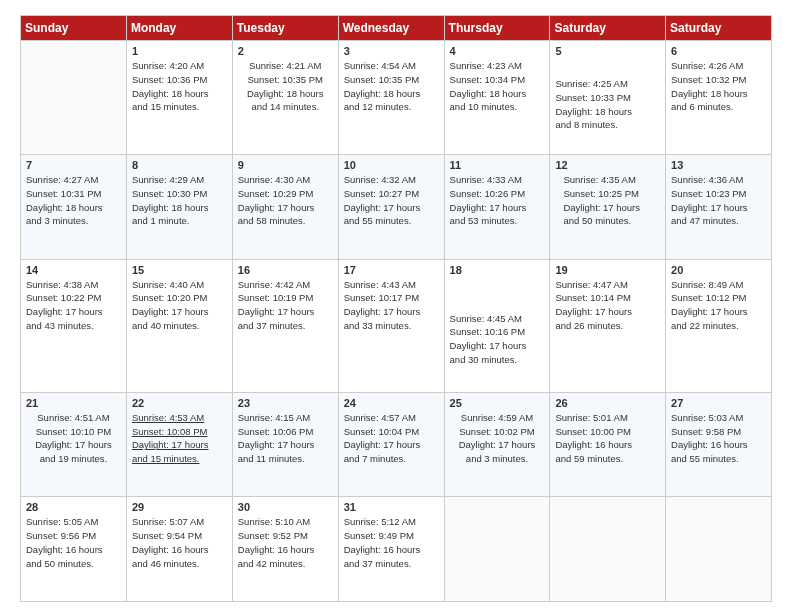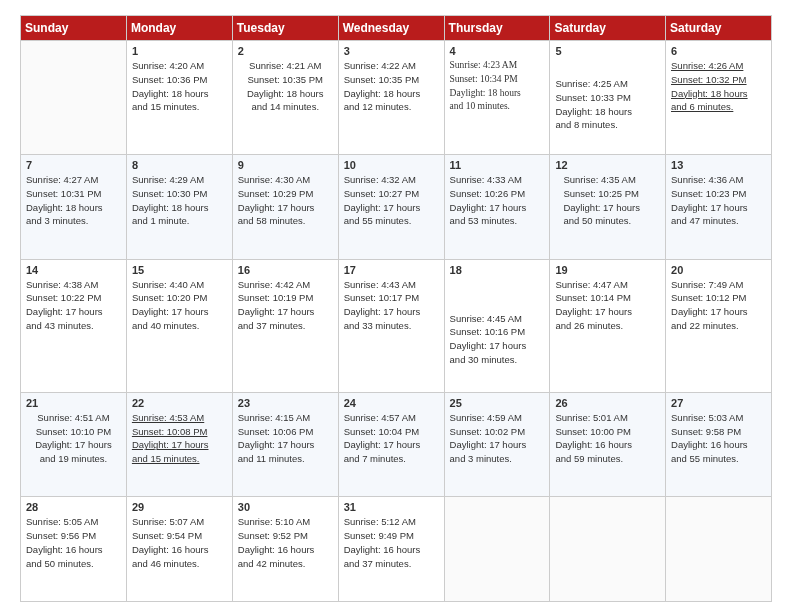--- a/index.html
+++ b/index.html
@@ -125,42 +125,42 @@
           </td>
           <td>
             <div class="day-num">2</div>
             <div class="day-info" style="white-space: pre-line; text-align: center;">Sunrise: 4:21 AM
 Sunset: 10:35 PM
 Daylight: 18 hours
 and 14 minutes.</div>
           </td>
           <td>
             <div class="day-num">3</div>
-            <div class="day-info" style="white-space: pre-line;">Sunrise: 4:22 AM
+            <div class="day-info" style="white-space: pre-line;">Sunrise: 4:54 AM
 Sunset: 10:35 PM
 Daylight: 18 hours
 and 12 minutes.</div>
           </td>
           <td>
             <div class="day-num">4</div>
-            <div class="day-info" style="white-space: pre-line; font-family: Liberation Serif, serif;">Sunrise: 4:23 AM
+            <div class="day-info" style="white-space: pre-line;">Sunrise: 4:23 AM
 Sunset: 10:34 PM
 Daylight: 18 hours
 and 10 minutes.</div>
           </td>
           <td>
             <div class="day-num">5</div>
             <div class="day-info" style="white-space: pre-line; margin-top: 20px;">Sunrise: 4:25 AM
 Sunset: 10:33 PM
 Daylight: 18 hours
 and 8 minutes.</div>
           </td>
           <td>
             <div class="day-num">6</div>
-            <div class="day-info" style="white-space: pre-line; text-decoration: underline;">Sunrise: 4:26 AM
+            <div class="day-info" style="white-space: pre-line;">Sunrise: 4:26 AM
 Sunset: 10:32 PM
 Daylight: 18 hours
 and 6 minutes.</div>
           </td>
         </tr>
         <tr>
           <td>
             <div class="day-num">7</div>
             <div class="day-info" style="white-space: pre-line;">Sunrise: 4:27 AM
 Sunset: 10:31 PM
@@ -248,21 +248,21 @@
           </td>
           <td>
             <div class="day-num">19</div>
             <div class="day-info" style="white-space: pre-line;">Sunrise: 4:47 AM
 Sunset: 10:14 PM
 Daylight: 17 hours
 and 26 minutes.</div>
           </td>
           <td>
             <div class="day-num">20</div>
-            <div class="day-info" style="white-space: pre-line;">Sunrise: 7:49 AM
+            <div class="day-info" style="white-space: pre-line;">Sunrise: 8:49 AM
 Sunset: 10:12 PM
 Daylight: 17 hours
 and 22 minutes.</div>
           </td>
         </tr>
         <tr>
           <td>
             <div class="day-num">21</div>
             <div class="day-info" style="white-space: pre-line; text-align: center;">Sunrise: 4:51 AM
 Sunset: 10:10 PM
@@ -285,21 +285,21 @@
           </td>
           <td>
             <div class="day-num">24</div>
             <div class="day-info" style="white-space: pre-line;">Sunrise: 4:57 AM
 Sunset: 10:04 PM
 Daylight: 17 hours
 and 7 minutes.</div>
           </td>
           <td>
             <div class="day-num">25</div>
-            <div class="day-info" style="white-space: pre-line;">Sunrise: 4:59 AM
+            <div class="day-info" style="white-space: pre-line; text-align: center;">Sunrise: 4:59 AM
 Sunset: 10:02 PM
 Daylight: 17 hours
 and 3 minutes.</div>
           </td>
           <td>
             <div class="day-num">26</div>
             <div class="day-info" style="white-space: pre-line;">Sunrise: 5:01 AM
 Sunset: 10:00 PM
 Daylight: 16 hours
 and 59 minutes.</div>

